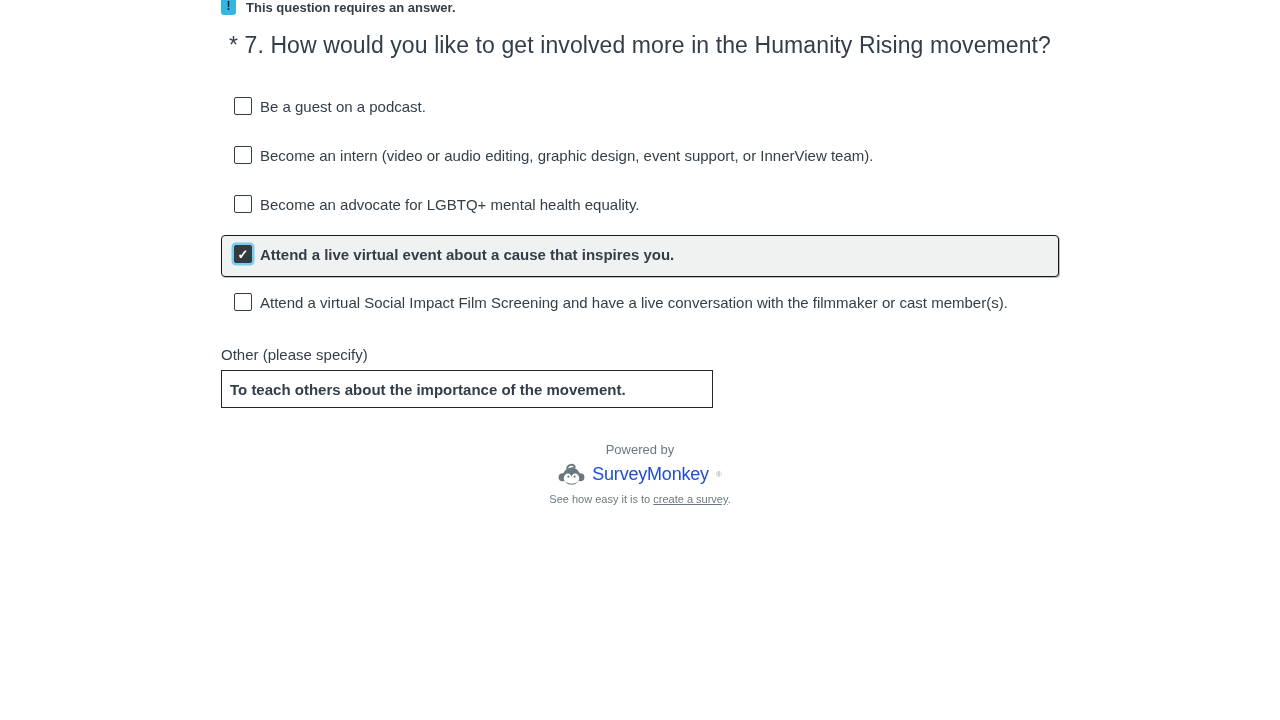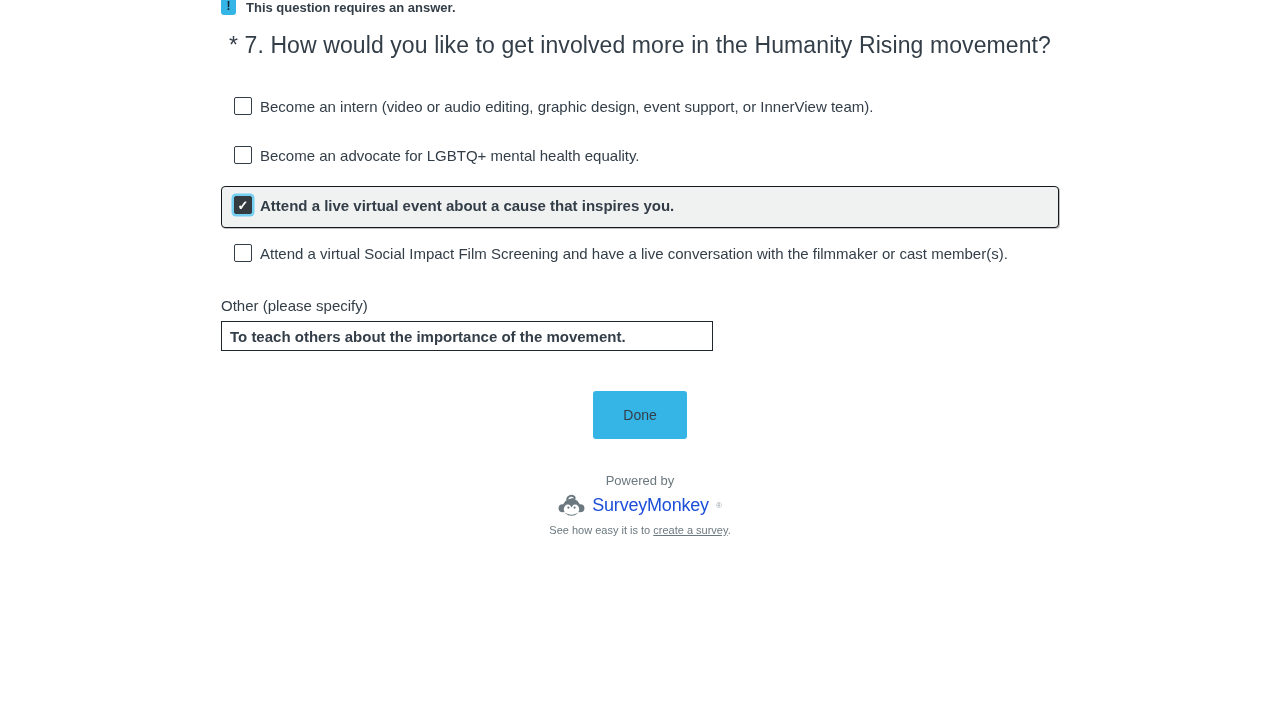--- a/index.html
+++ b/index.html
@@ -103,21 +103,21 @@
 
   
   .other-label {
     margin-top: 4px;
     font-size: 15px;
   }
   .other-input {
     display: block;
     margin-top: 7px;
     width: 492px;
-    height: 30px;
+    height: 38px;
     border: 1px solid #20262b;
     border-radius: 0;
     padding: 0 8px;
     font-family: "Liberation Sans", sans-serif;
     font-size: 15px;
     font-weight: 700;
     color: #333e48;
     background: #ffffff;
   }
 
@@ -179,20 +179,24 @@
 <div class="survey-container">
 
   <div class="error-banner">
     <span class="error-icon">!</span>
     <span class="error-text">This question requires an answer.</span>
   </div>
 
   <div class="question-title">* 7. How would you like to get involved more in the Humanity Rising movement?</div>
 
   <div class="options" id="options-list">
+    <div class="option">
+      <span class="checkbox"></span>
+      <span class="option-label">Be a guest on a podcast.</span>
+    </div>
 
 
     <div class="option">
       <span class="checkbox"></span>
       <span class="option-label">Become an intern (video or audio editing, graphic design, event support, or InnerView team).</span>
     </div>
 
     <div class="option">
       <span class="checkbox"></span>
       <span class="option-label">Become an advocate for LGBTQ+ mental health equality.</span>
@@ -207,23 +211,20 @@
 
     <div class="option">
       <span class="checkbox"></span>
       <span class="option-label">Attend a virtual Social Impact Film Screening and have a live conversation with the filmmaker or cast member(s).</span>
     </div>
   </div>
 
   <div class="other-label">Other (please specify)</div>
   <input class="other-input" type="text" value="To teach others about the importance of the movement." style="">
 
-  <div class="done-row">
-    <button class="done-button">Done</button>
-  </div>
 
   <div class="footer">
     <div class="powered-by">Powered by</div>
     <div class="brand-row">
       <span style="display:flex;align-items:center;">
         <svg width="27" height="23" viewBox="0 0 27 23" aria-hidden="true">
           <circle cx="4.6" cy="14.2" r="4.0" fill="#6b787f"></circle>
           <circle cx="22.4" cy="14.2" r="4.0" fill="#6b787f"></circle>
           <circle cx="13.5" cy="13.2" r="8.6" fill="#6b787f"></circle>
           <path d="M9.2,5.2 C9.8,1.8 14.6,0.6 16.2,2.8 C17.3,4.3 15.8,6.1 14.3,5.2" fill="none" stroke="#6b787f" stroke-width="2" stroke-linecap="round"></path>

